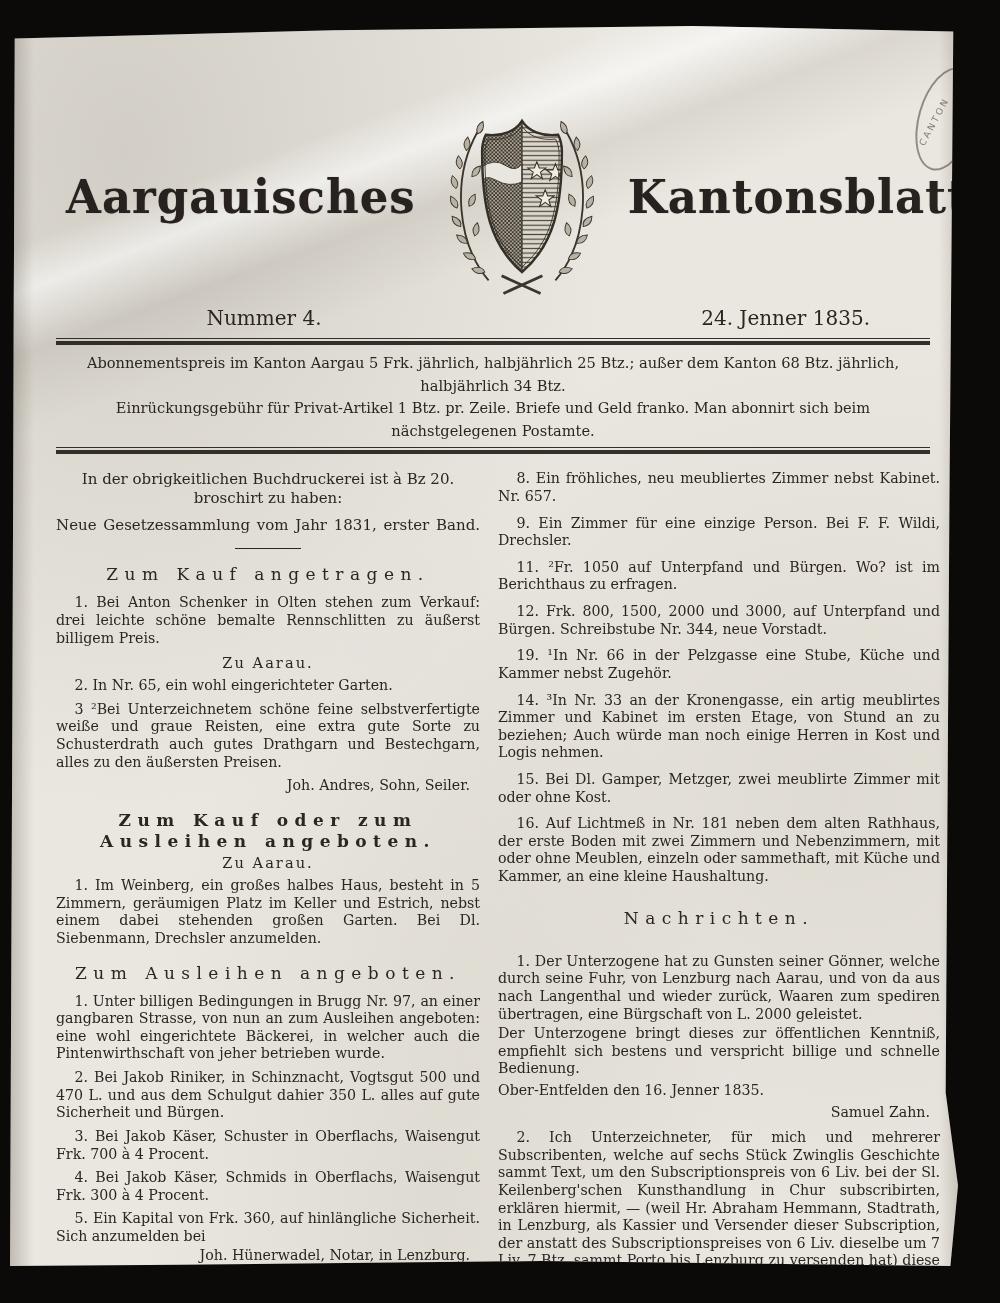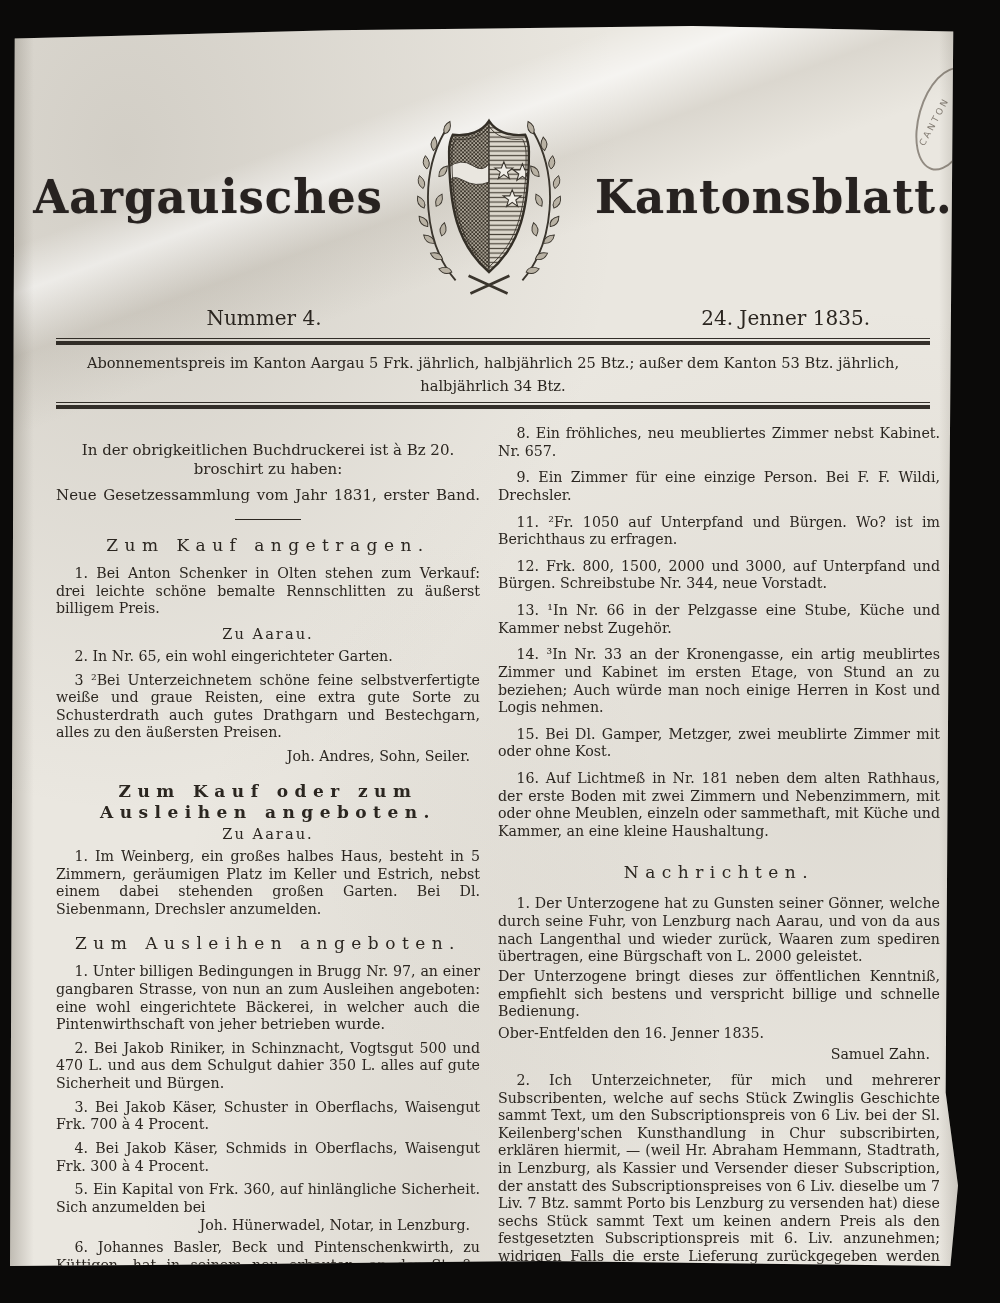--- a/index.html
+++ b/index.html
@@ -33,21 +33,21 @@
   }
   .stamp span{
     display:block;transform:rotate(-78deg) translate(-8px,-10px);
     font-size:9px;letter-spacing:2.5px;color:rgba(72,63,52,.65);
     font-family:"DejaVu Sans","Liberation Sans",sans-serif;
   }
 
   
   .masthead{
     margin-top:38px;height:212px;
-    display:flex;align-items:center;justify-content:center;
+    display:flex;align-items:center;justify-content:flex-start;
     padding:0 10px;
   }
   .masthead-title{
     flex:1;text-align:center;
     font-size:45px;font-weight:bold;letter-spacing:1px;
     color:#272220;transform:scaleY(1.04);
     text-shadow:0 0 1px rgba(39,34,32,.4);
     white-space:nowrap;
   }
   .emblem{width:212px;flex:0 0 auto;display:flex;justify-content:center;}
@@ -74,21 +74,21 @@
 
   
   .columns{display:flex;gap:18px;margin-top:16px;}
   .col{text-align:justify;font-size:14.2px;line-height:1.24;}
   .col-left{width:424px;flex:0 0 auto;}
   .col-right{width:442px;flex:0 0 auto;}
 
   .para{text-indent:1.3em;margin:0 0 6px 0;}
   .col-right .para{margin-bottom:9px;}
   .para-noindent{text-indent:0;margin:0 0 4px 0;}
-  .para-center{text-align:center;font-size:15px;margin:16px 0 4px 0;}
+  .para-center{text-align:center;font-size:15px;margin:0 0 4px 0;}
   .para-spread{text-align:justify;text-align-last:justify;font-size:15px;margin:8px 0 0 0;}
   .mini-rule{width:66px;border:0;border-top:1.6px solid #2b2620;margin:14px auto 2px auto;}
   .heading{
     text-align:center;text-align-last:center;letter-spacing:.38em;
     font-size:17px;margin:15px 0 9px 0;text-indent:0;
   }
   .subheading{
     text-align:center;text-align-last:center;letter-spacing:.14em;
     font-size:14.6px;margin:7px 0 5px 0;
   }
@@ -185,21 +185,22 @@
     </div>
 
     <div class="dateline">
       <span class="dl dl-number">Nummer 4.</span>
       <span class="dl dl-date">24. Jenner 1835.</span>
     </div>
 
     <div class="rule"></div>
 
     <div class="subscription">
-      <div>Abonnementspreis im Kanton Aargau 5 Frk. jährlich, halbjährlich 25 Btz.; außer dem Kanton 53 Btz. jährlich, halbjährlich 34 Btz.</div>
+      <div>Abonnementspreis im Kanton Aargau 5 Frk. jährlich, halbjährlich 25 Btz.; außer dem Kanton 68 Btz. jährlich, halbjährlich 34 Btz.</div>
+      <div>Einrückungsgebühr für Privat-Artikel 1 Btz. pr. Zeile. Briefe und Geld franko. Man abonnirt sich beim nächstgelegenen Postamte.</div>
     </div>
 
     <div class="rule"></div>
 
     <div class="columns">
 
       <div class="col col-left">
         <div class="para-center">In der obrigkeitlichen Buchdruckerei ist à Bz 20. broschirt zu haben:</div>
         <div class="para-spread">Neue Gesetzessammlung vom Jahr 1831, erster Band.</div>
         <hr class="mini-rule">
@@ -224,26 +225,26 @@
         <div class="signature" style="margin-bottom:4px;">Joh. Hünerwadel, Notar, in Lenzburg.</div>
         <div class="para">6. Johannes Basler, Beck und Pintenschenkwirth, zu Küttigen, hat in seinem neu erbauten, an der Straße stehendem Hause zu vermiethen: eine obere Wohnung, bestehend in zwei heizbaren Zimmern, Küche, Keller, Estrich, Laube und Gemüsegarten.</div>
 
       </div>
 
       <div class="col col-right">
         <div class="para">8. Ein fröhliches, neu meubliertes Zimmer nebst Kabinet. Nr. 657.</div>
         <div class="para">9. Ein Zimmer für eine einzige Person. Bei F. F. Wildi, Drechsler.</div>
         <div class="para">11. ²Fr. 1050 auf Unterpfand und Bürgen. Wo? ist im Berichthaus zu erfragen.</div>
         <div class="para">12. Frk. 800, 1500, 2000 und 3000, auf Unterpfand und Bürgen. Schreibstube Nr. 344, neue Vorstadt.</div>
-        <div class="para">13. ¹In Nr. 66 in der Pelzgasse eine Stube, Küche und Kammer nebst Zugehör.</div>
+        <div class="para">19. ¹In Nr. 66 in der Pelzgasse eine Stube, Küche und Kammer nebst Zugehör.</div>
         <div class="para">14. ³In Nr. 33 an der Kronengasse, ein artig meublirtes Zimmer und Kabinet im ersten Etage, von Stund an zu beziehen; Auch würde man noch einige Herren in Kost und Logis nehmen.</div>
         <div class="para">15. Bei Dl. Gamper, Metzger, zwei meublirte Zimmer mit oder ohne Kost.</div>
         <div class="para">16. Auf Lichtmeß in Nr. 181 neben dem alten Rathhaus, der erste Boden mit zwei Zimmern und Nebenzimmern, mit oder ohne Meublen, einzeln oder sammethaft, mit Küche und Kammer, an eine kleine Haushaltung.</div>
 
-        <div class="heading" style="margin-top:22px;margin-bottom:12px;">Nachrichten.</div>
+        <div class="heading" style="margin-top:22px;margin-bottom:24px;">Nachrichten.</div>
         <div class="para" style="margin-bottom:2px;">1. Der Unterzogene hat zu Gunsten seiner Gönner, welche durch seine Fuhr, von Lenzburg nach Aarau, und von da aus nach Langenthal und wieder zurück, Waaren zum spediren übertragen, eine Bürgschaft von L. 2000 geleistet.</div>
         <div class="para-noindent">Der Unterzogene bringt dieses zur öffentlichen Kenntniß, empfiehlt sich bestens und verspricht billige und schnelle Bedienung.</div>
         <div class="para-noindent">Ober-Entfelden den 16. Jenner 1835.</div>
         <div class="signature">Samuel Zahn.</div>
         <div class="para" style="margin-bottom:4px;">2. Ich Unterzeichneter, für mich und mehrerer Subscribenten, welche auf sechs Stück Zwinglis Geschichte sammt Text, um den Subscriptionspreis von 6 Liv. bei der Sl. Keilenberg'schen Kunsthandlung in Chur subscribirten, erklären hiermit, — (weil Hr. Abraham Hemmann, Stadtrath, in Lenzburg, als Kassier und Versender dieser Subscription, der anstatt des Subscriptionspreises von 6 Liv. dieselbe um 7 Liv. 7 Btz. sammt Porto bis Lenzburg zu versenden hat) diese sechs Stück sammt Text um keinen andern Preis als den festgesetzten Subscriptionspreis mit 6. Liv. anzunehmen; widrigen Falls die erste Lieferung zurückgegeben werden wird.</div>
 
       </div>
 
     </div>
   </div>

